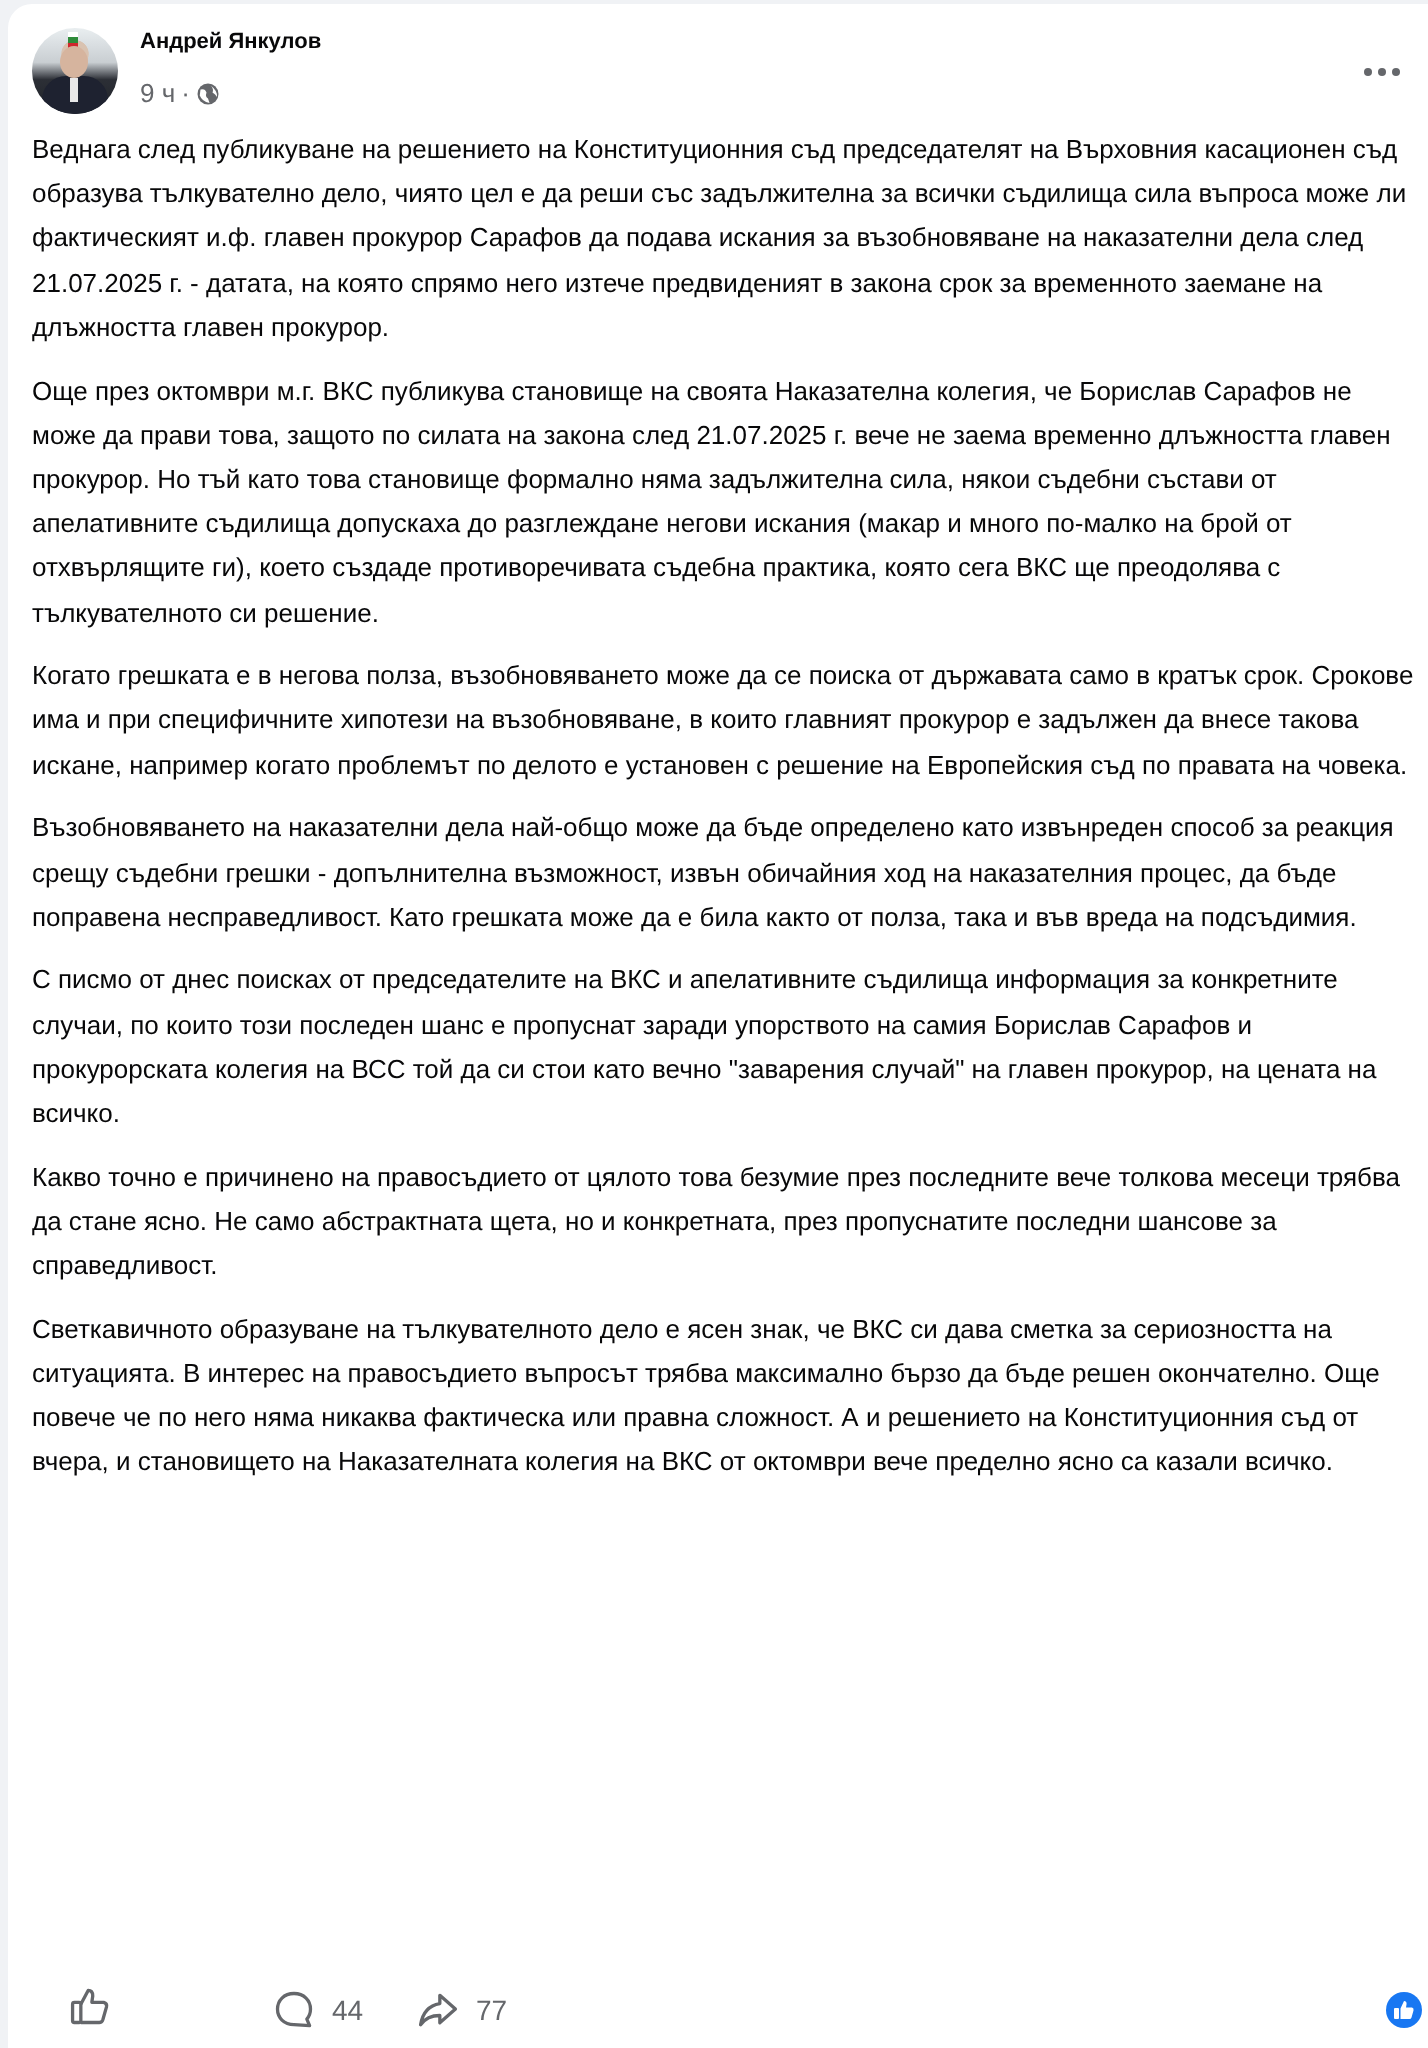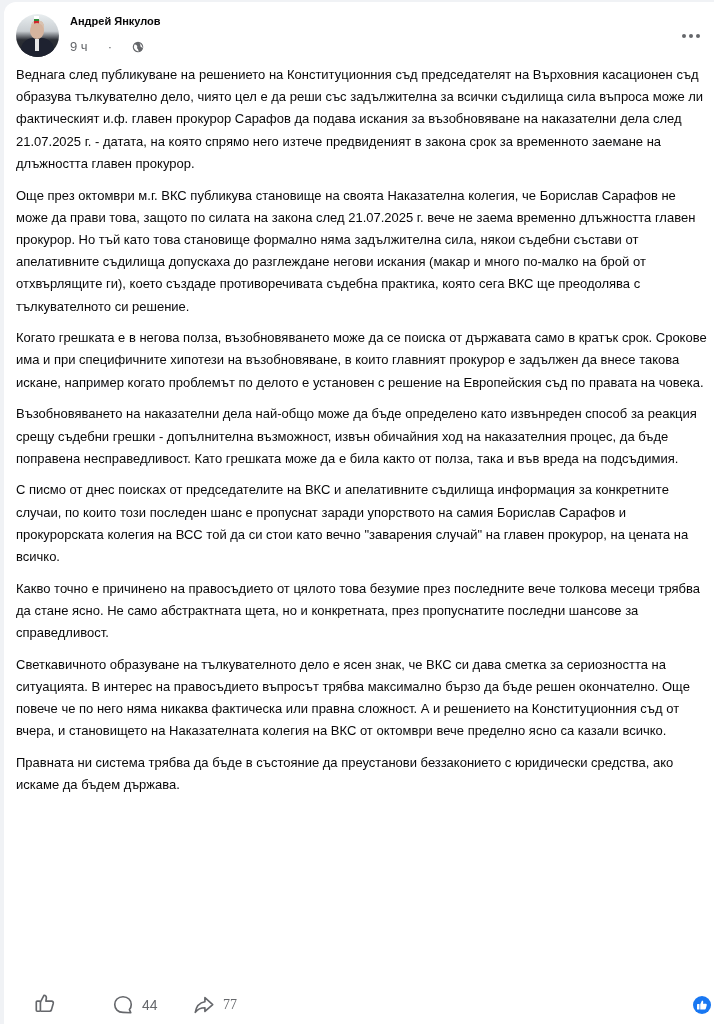--- a/index.html
+++ b/index.html
@@ -19,21 +19,21 @@
     background: radial-gradient(circle at 50% 30%, #d9c2b0 0 18%, transparent 19%),
                 linear-gradient(180deg, #e9eef0 0%, #c9ced2 40%, #2c2f36 60%, #1f2329 100%);
     overflow:hidden;
   }
   .avatar .flag { position:absolute; left:18px; top:2px; width:5px; height:8px;
     background:linear-gradient(180deg,#fff 0 33%, #2e8b3a 33% 66%, #d0262d 66%); }
   .avatar .head { position:absolute; left:14px; top:9px; width:14px; height:16px; border-radius:50%; background:#d6b49e; }
   .avatar .body { position:absolute; left:5px; top:24px; width:33px; height:22px; border-radius:12px 12px 0 0; background:#1e2230; }
   .avatar .tie { position:absolute; left:19px; top:25px; width:4px; height:12px; background:#e8e8e8; }
   .name { position:absolute; left:54px; top:1px; font-weight:bold; font-size:11px; color:#080809; }
-  .meta { position:absolute; left:54px; top:25px; font-size:13px; color:#65676b; display:flex; align-items:center; gap:20px; }
+  .meta { position:absolute; left:54px; top:25px; font-size:13px; color:#65676b; display:flex; align-items:center; gap:3px; }
   .globe { width:12px; height:12px; display:inline-block; }
   .more { position:absolute; right:0; top:15px; width:30px; height:14px; display:flex; gap:3px; align-items:center; justify-content:center; }
   .more span { width:4px; height:4px; border-radius:50%; background:#65676b; display:block; }
   .content { position:absolute; left:12px; top:62px; width:694px; font-size:13px; line-height:22.2px; color:#080809; }
   .content p { margin:0 0 9.5px 0; }
   .footer { position:absolute; left:16px; top:990px; width:690px; height:26px; font-size:14px; color:#65676b; }
   .act { position:absolute; top:0; display:flex; align-items:center; gap:8px; height:26px; }
   .act svg { display:block; }
   .like-badge { position:absolute; right:-1px; top:4px; width:18px; height:18px; border-radius:50%; background:#1877f2;
     display:flex; align-items:center; justify-content:center; }
@@ -68,42 +68,41 @@
   </div>
 
   <div class="content">
     <p>Веднага след публикуване на решението на Конституционния съд председателят на Върховния касационен съд образува тълкувателно дело, чиято цел е да реши със задължителна за всички съдилища сила въпроса може ли фактическият и.ф. главен прокурор Сарафов да подава искания за възобновяване на наказателни дела след 21.07.2025 г. - датата, на която спрямо него изтече предвиденият в закона срок за временното заемане на длъжността главен прокурор.</p>
     <p>Още през октомври м.г. ВКС публикува становище на своята Наказателна колегия, че Борислав Сарафов не може да прави това, защото по силата на закона след 21.07.2025 г. вече не заема временно длъжността главен прокурор. Но тъй като това становище формално няма задължителна сила, някои съдебни състави от апелативните съдилища допускаха до разглеждане негови искания (макар и много по-малко на брой от отхвърлящите ги), което създаде противоречивата съдебна практика, която сега ВКС ще преодолява с тълкувателното си решение.</p>
     <p>Когато грешката е в негова полза, възобновяването може да се поиска от държавата само в кратък срок. Срокове има и при специфичните хипотези на възобновяване, в които главният прокурор е задължен да внесе такова искане, например когато проблемът по делото е установен с решение на Европейския съд по правата на човека.</p>
     <p>Възобновяването на наказателни дела най-общо може да бъде определено като извънреден способ за реакция срещу съдебни грешки - допълнителна възможност, извън обичайния ход на наказателния процес, да бъде поправена несправедливост. Като грешката може да е била както от полза, така и във вреда на подсъдимия.</p>
     <p>С писмо от днес поисках от председателите на ВКС и апелативните съдилища информация за конкретните случаи, по които този последен шанс е пропуснат заради упорството на самия Борислав Сарафов и прокурорската колегия на ВСС той да си стои като вечно "заварения случай" на главен прокурор, на цената на всичко.</p>
     <p>Какво точно е причинено на правосъдието от цялото това безумие през последните вече толкова месеци трябва да стане ясно. Не само абстрактната щета, но и конкретната, през пропуснатите последни шансове за справедливост.</p>
     <p>Светкавичното образуване на тълкувателното дело е ясен знак, че ВКС си дава сметка за сериозността на ситуацията. В интерес на правосъдието въпросът трябва максимално бързо да бъде решен окончателно. Още повече че по него няма никаква фактическа или правна сложност. А и решението на Конституционния съд от вчера, и становището на Наказателната колегия на ВКС от октомври вече пределно ясно са казали всичко.</p>
-    <p>Правната ни система трябва да бъде в състояние да преустанови беззаконието с юридически средства, ако искаме да бъдем държава.</p>
   </div>
 
   <div class="footer">
     <div class="act" style="left:0;flex-direction:column;">
       <span>
         <svg width="22" height="22" viewBox="0 0 24 24" fill="none" stroke="#65676b" stroke-width="1.8" stroke-linejoin="round">
             <rect x="2.5" y="10" width="4.5" height="11" rx="1"></rect>
             <path d="M7 11 L11 3.5 Q13.5 3.5 13.5 6.5 L13 10 L19.5 10 Q21.5 10.5 21 12.5 L19 19.5 Q18.5 21 17 21 L7 21"></path>
           </svg>
       </span>
       <span>1,5 хил.</span>
     </div>
-    <div class="act" style="left:92px;text-align:center;">
+    <div class="act" style="left:116px;text-align:center;">
       <span>
         <svg width="22" height="22" viewBox="0 0 24 24" fill="none" stroke="#65676b" stroke-width="1.8" stroke-linejoin="round">
             <path d="M12 3 C6.5 3 3 6.8 3 11.5 C3 16.2 6.5 20 12 20 L20.5 20.5 L19 17 C20.3 15.5 21 13.6 21 11.5 C21 6.8 17.5 3 12 3Z"></path>
           </svg>
       </span>
       <span>44</span>
     </div>
-    <div class="act" style="left:173px;font-family:Liberation Serif, serif;">
+    <div class="act" style="left:188px;">
       <span>
         <svg width="22" height="22" viewBox="0 0 24 24" fill="none" stroke="#65676b" stroke-width="1.8" stroke-linejoin="round">
             <path d="M13 4 L21.5 11.5 L13 19 L13 15 C8 15 5 16.5 2.5 20 C3.5 14 7 9.5 13 8.5 Z"></path>
           </svg>
       </span>
       <span>77</span>
     </div>
     <div class="like-badge">
       <svg width="12" height="12" viewBox="0 0 24 24" fill="#fff">
           <rect x="2" y="10" width="5" height="11" rx="1"></rect>

